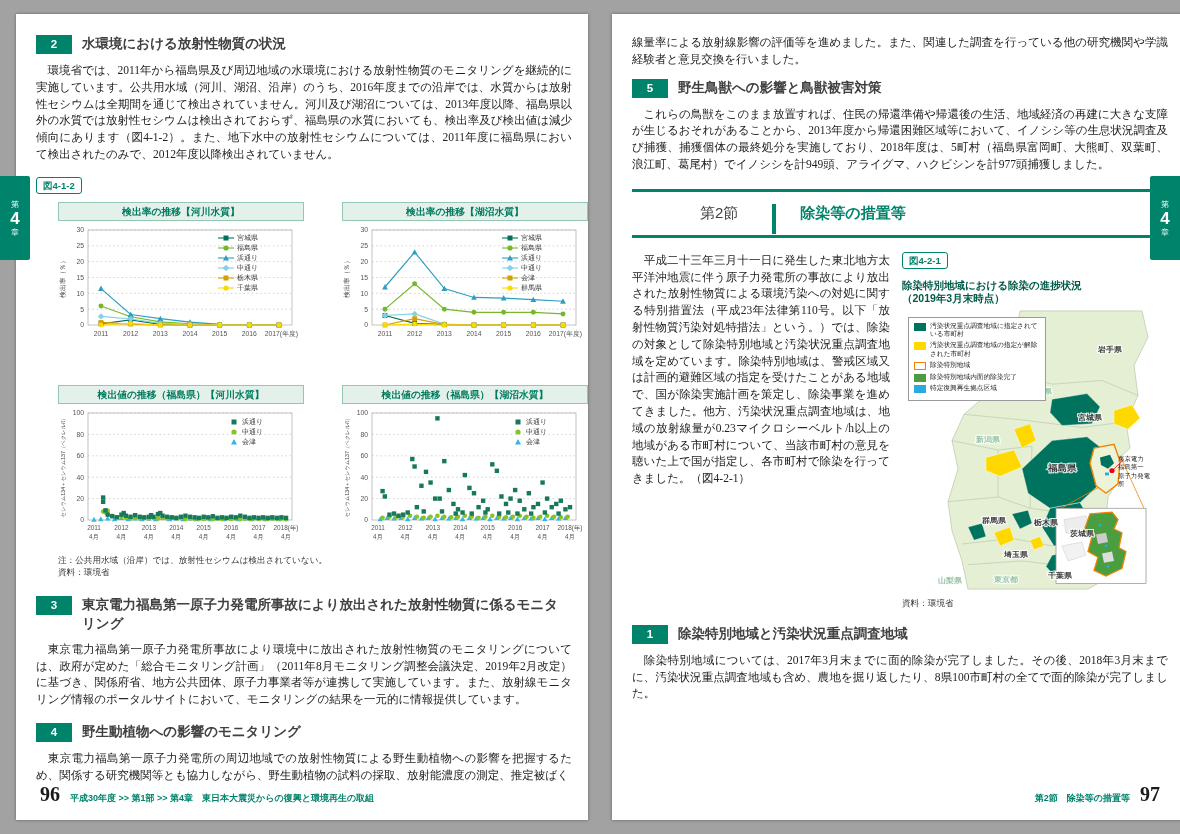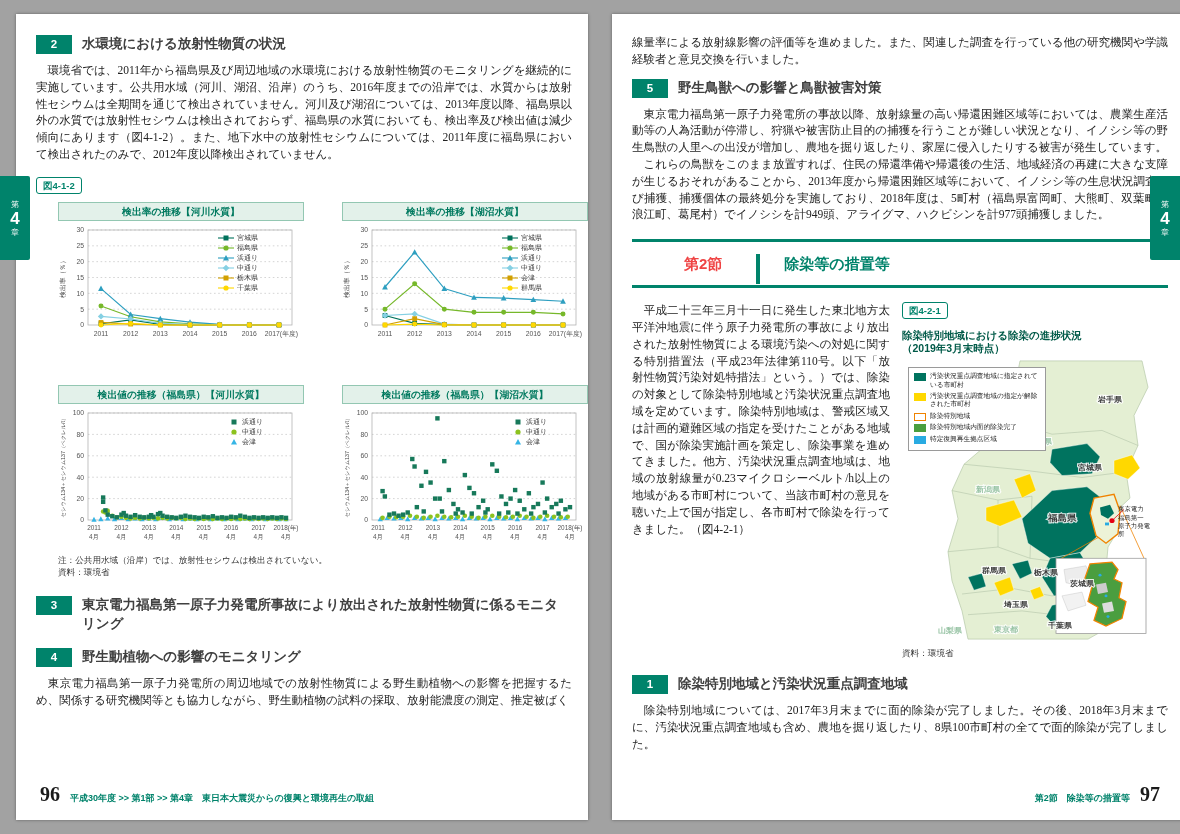--- a/index.html
+++ b/index.html
@@ -42,21 +42,21 @@
   .chart-title{background:#e3f1ea;border:1px solid #93c7b2;color:#00795f;font-weight:bold;
     font-size:9.8px;text-align:center;height:17px;line-height:17px;
     font-family:"Liberation Sans","DejaVu Sans",sans-serif;margin-bottom:2px;}
   .fig-note{font-size:8.6px;color:#333;line-height:12.5px;margin:4px 0 0 22px;
     font-family:"Liberation Sans","DejaVu Sans",sans-serif;}
 
   
   .setsu-head{border-top:3px solid #00836b;border-bottom:3px solid #00836b;
     margin:16px 0 14px 0;padding:7px 0 6px 0;display:flex;align-items:center;
     font-family:"Liberation Sans","DejaVu Sans",sans-serif;position:relative;}
-  .setsu-label{font-size:15px;font-weight:bold;color:#ef4444;margin-left:52px;}
+  .setsu-label{font-size:15px;font-weight:normal;color:#404040;margin-left:68px;}
   .setsu-bar{width:4px;height:30px;background:#00836b;margin:0 24px 0 34px;position:relative;top:5px;}
   .setsu-title{font-size:15px;font-weight:bold;color:#00836b;}
 
   
   .two-col{display:flex;gap:12px;}
   .col-text{width:258px;}
   .col-fig{width:264px;position:relative;}
   .map-wrap{position:relative;width:252px;margin-top:2px;}
   .map-legend{position:absolute;left:6px;top:8px;background:#fff;border:0.8px solid #9a9a9a;
     padding:4px 5px;width:126px;font-family:"Liberation Sans","DejaVu Sans",sans-serif;}
@@ -600,20 +600,21 @@
       </div>
       <div class="fig-note">
         <div>注：公共用水域（沿岸）では、放射性セシウムは検出されていない。</div>
         <div>資料：環境省</div>
       </div>
 
       <div class="sec-head" style="margin-top:16px;">
         <div class="sec-num">3</div>
         <div class="sec-title" style="width:480px;">東京電力福島第一原子力発電所事故により放出された放射性物質に係るモニタリング</div>
       </div>
+      <div class="body-text indent-block">　東京電力福島第一原子力発電所事故により環境中に放出された放射性物質のモニタリングについては、政府が定めた「総合モニタリング計画」（2011年8月モニタリング調整会議決定、2019年2月改定）に基づき、関係府省、地方公共団体、原子力事業者等が連携して実施しています。また、放射線モニタリング情報のポータルサイトにおいて、モニタリングの結果を一元的に情報提供しています。</div>
 
       <div class="sec-head" style="margin-top:14px;">
         <div class="sec-num">4</div>
         <div class="sec-title">野生動植物への影響のモニタリング</div>
       </div>
       <div class="body-text">　東京電力福島第一原子力発電所の周辺地域での放射性物質による野生動植物への影響を把握するため、関係する研究機関等とも協力しながら、野生動植物の試料の採取、放射能濃度の測定、推定被ばく</div>
 
       <div class="footer fl">
         <span class="pnum">96</span>
         <span class="ftext">平成30年度 &gt;&gt; 第1部 &gt;&gt; 第4章　東日本大震災からの復興と環境再生の取組</span>
@@ -623,21 +624,20 @@
 
   <div class="page page-right">
     <div class="page-inner">
 
       <div class="body-text" style="margin-bottom:10px;">線量率による放射線影響の評価等を進めました。また、関連した調査を行っている他の研究機関や学識経験者と意見交換を行いました。</div>
 
       <div class="sec-head">
         <div class="sec-num">5</div>
         <div class="sec-title">野生鳥獣への影響と鳥獣被害対策</div>
       </div>
-      <div class="body-text">　東京電力福島第一原子力発電所の事故以降、放射線量の高い帰還困難区域等においては、農業生産活動等の人為活動が停滞し、狩猟や被害防止目的の捕獲を行うことが難しい状況となり、イノシシ等の野生鳥獣の人里への出没が増加し、農地を掘り返したり、家屋に侵入したりする被害が発生しています。</div>
       <div class="body-text">　これらの鳥獣をこのまま放置すれば、住民の帰還準備や帰還後の生活、地域経済の再建に大きな支障が生じるおそれがあることから、2013年度から帰還困難区域等において、イノシシ等の生息状況調査及び捕獲、捕獲個体の最終処分を実施しており、2018年度は、5町村（福島県富岡町、大熊町、双葉町、浪江町、葛尾村）でイノシシを計949頭、アライグマ、ハクビシンを計977頭捕獲しました。</div>
 
       <div class="setsu-head">
         <span class="setsu-label">第2節</span>
         <span class="setsu-bar"></span>
         <span class="setsu-title">除染等の措置等</span>
       </div>
 
       <div class="two-col">
         <div class="col-text body-text">　平成二十三年三月十一日に発生した東北地方太平洋沖地震に伴う原子力発電所の事故により放出された放射性物質による環境汚染への対処に関する特別措置法（平成23年法律第110号。以下「放射性物質汚染対処特措法」という。）では、除染の対象として除染特別地域と汚染状況重点調査地域を定めています。除染特別地域は、警戒区域又は計画的避難区域の指定を受けたことがある地域で、国が除染実施計画を策定し、除染事業を進めてきました。他方、汚染状況重点調査地域は、地域の放射線量が0.23マイクロシーベルト/h以上の地域がある市町村について、当該市町村の意見を聴いた上で国が指定し、各市町村で除染を行ってきました。（図4-2-1）</div>

